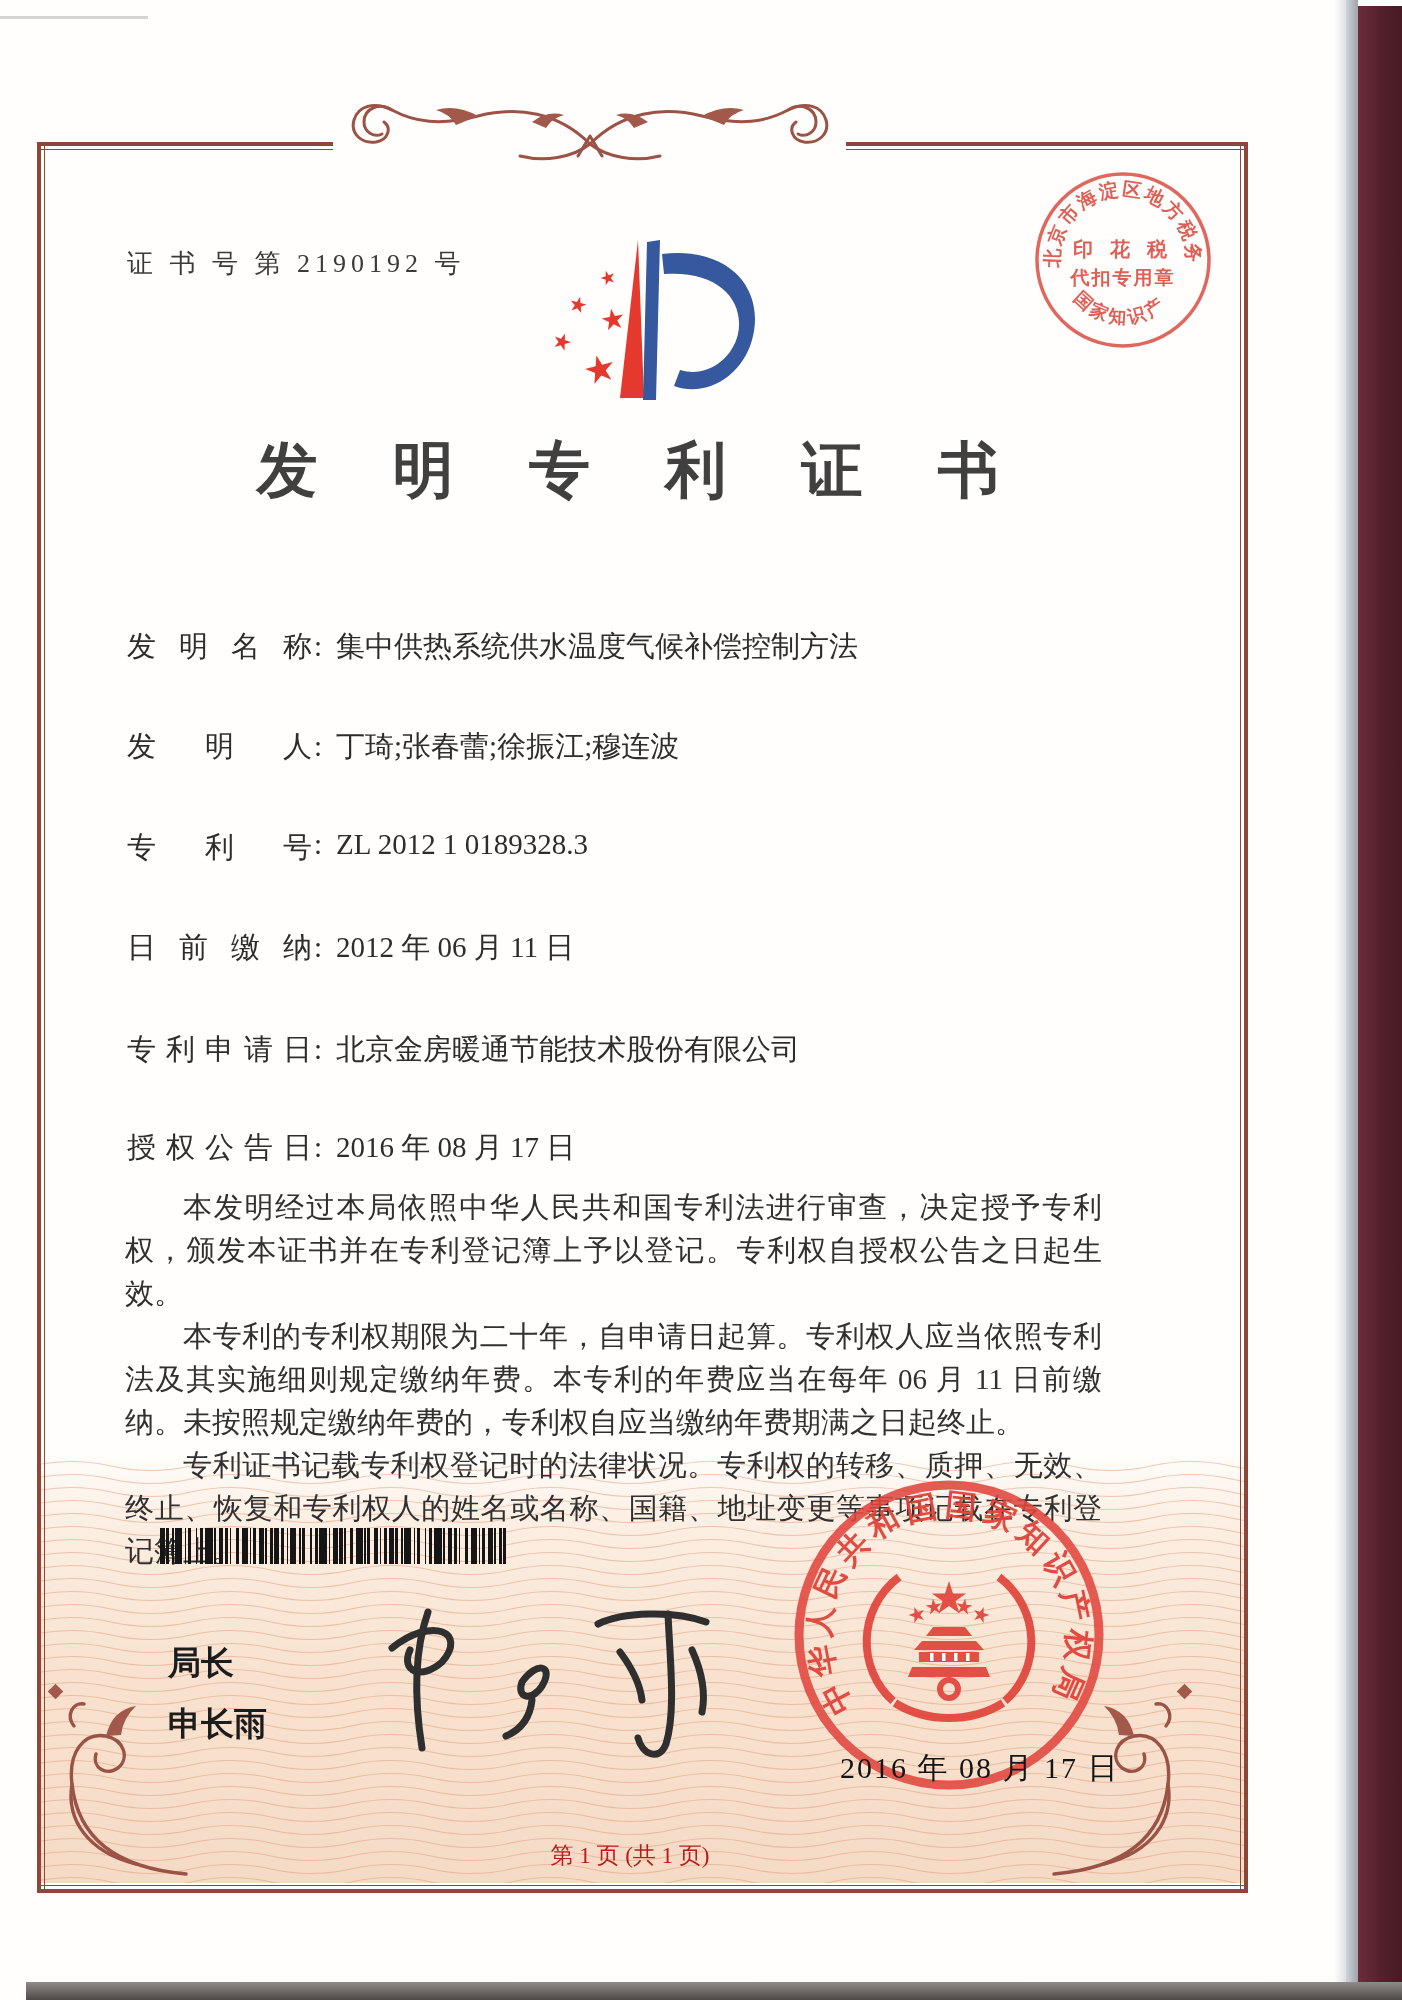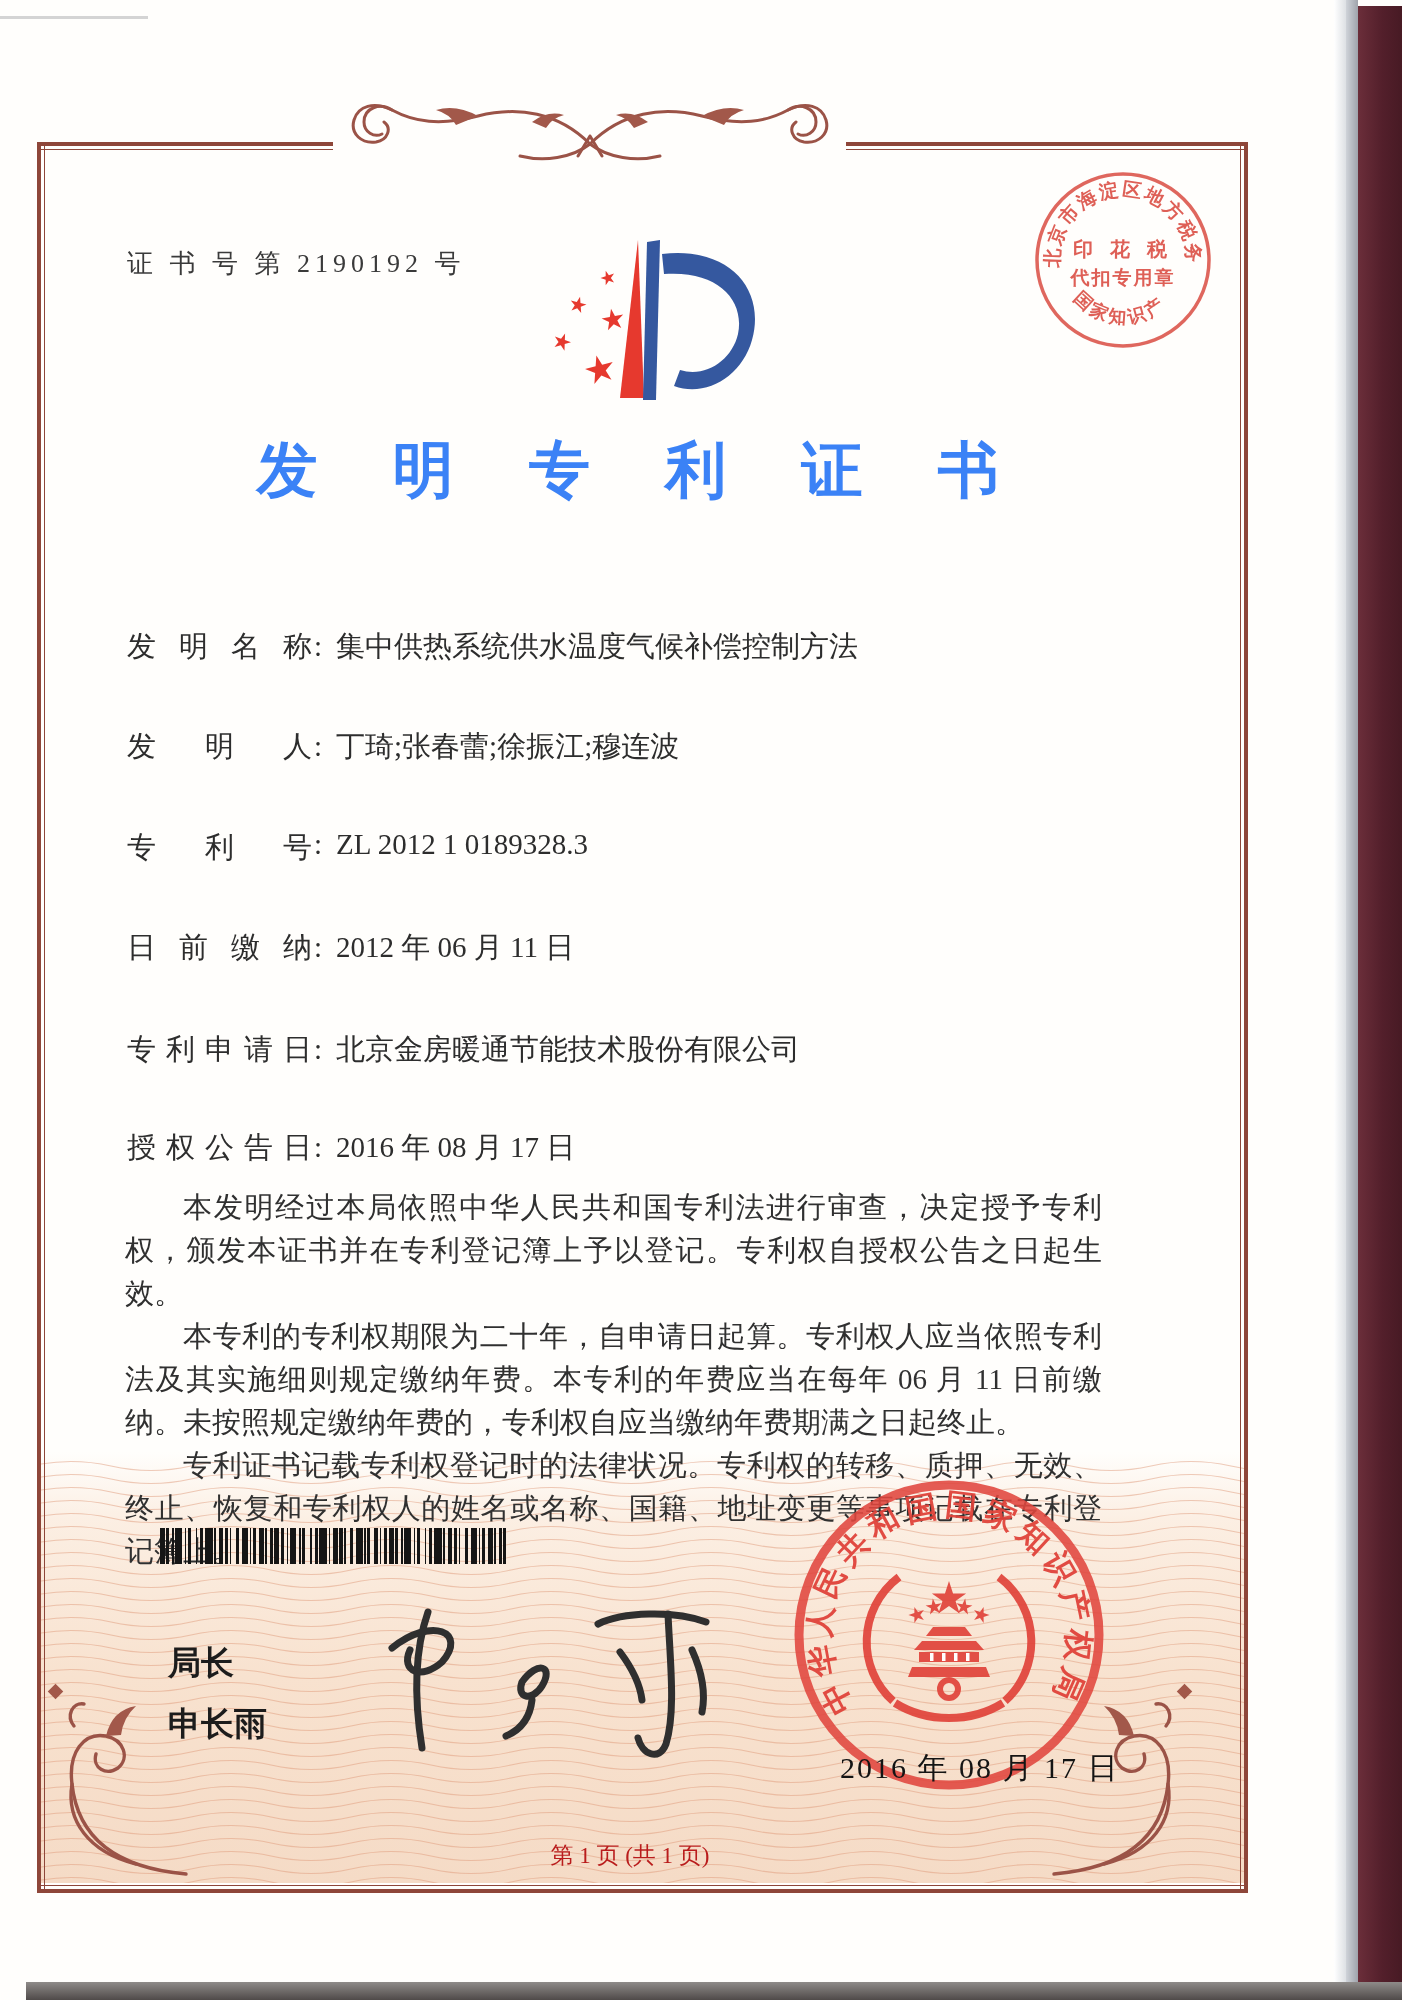--- a/index.html
+++ b/index.html
@@ -21,21 +21,21 @@
   .fr-vr{width:10px;background:linear-gradient(270deg,#8e4639 0 4px,transparent 4px 7px,#8e4639 7px 8px,transparent 8px);}
 
   
   .waveband{left:41px;top:1452px;width:1203px;height:431px;
     background:linear-gradient(180deg,rgba(250,232,216,0) 0%,rgba(249,226,206,.55) 16%,#f8e2cf 52%,#f5dbc6 100%);}
   .waveband svg{position:absolute;left:0;top:0;}
 
   
   .certno{left:127px;top:246px;font-size:26px;letter-spacing:5px;color:#3a3a3a;}
   .title{left:37px;top:430px;width:1211px;text-align:center;font-size:61px;font-weight:700;
-         letter-spacing:30px;box-sizing:border-box;color:#3b82f6;font-family:Liberation Serif, serif;}
+         letter-spacing:30px;box-sizing:border-box;color:#404040;font-family:Liberation Serif, serif;}
   .field{left:127px;font-size:29px;color:#2d2d2d;white-space:nowrap;}
   .field .lbl{display:inline-block;width:185px;text-align:justify;text-align-last:justify;vertical-align:top;}
   .field .col{display:inline-block;margin:0 14px 0 2px;}
   .paras{left:125px;top:1186px;width:977px;font-size:29px;line-height:43px;text-align:justify;color:#303030;}
   .paras p{margin:0;text-indent:2em;}
   .barcode{left:160px;top:1528px;width:347px;height:36px;font-size:0;}
   .barcode i{display:inline-block;height:100%;}
   .dirlbl{left:168px;top:1641px;font-size:33px;font-weight:700;font-family:"Liberation Sans",sans-serif;color:#1c1c1c;}
   .dirname{left:168px;top:1702px;font-size:33px;font-weight:700;font-family:"Liberation Sans",sans-serif;color:#1c1c1c;}
   .issuedate{left:840px;top:1748px;font-size:30px;letter-spacing:2px;color:#141414;z-index:6;}

